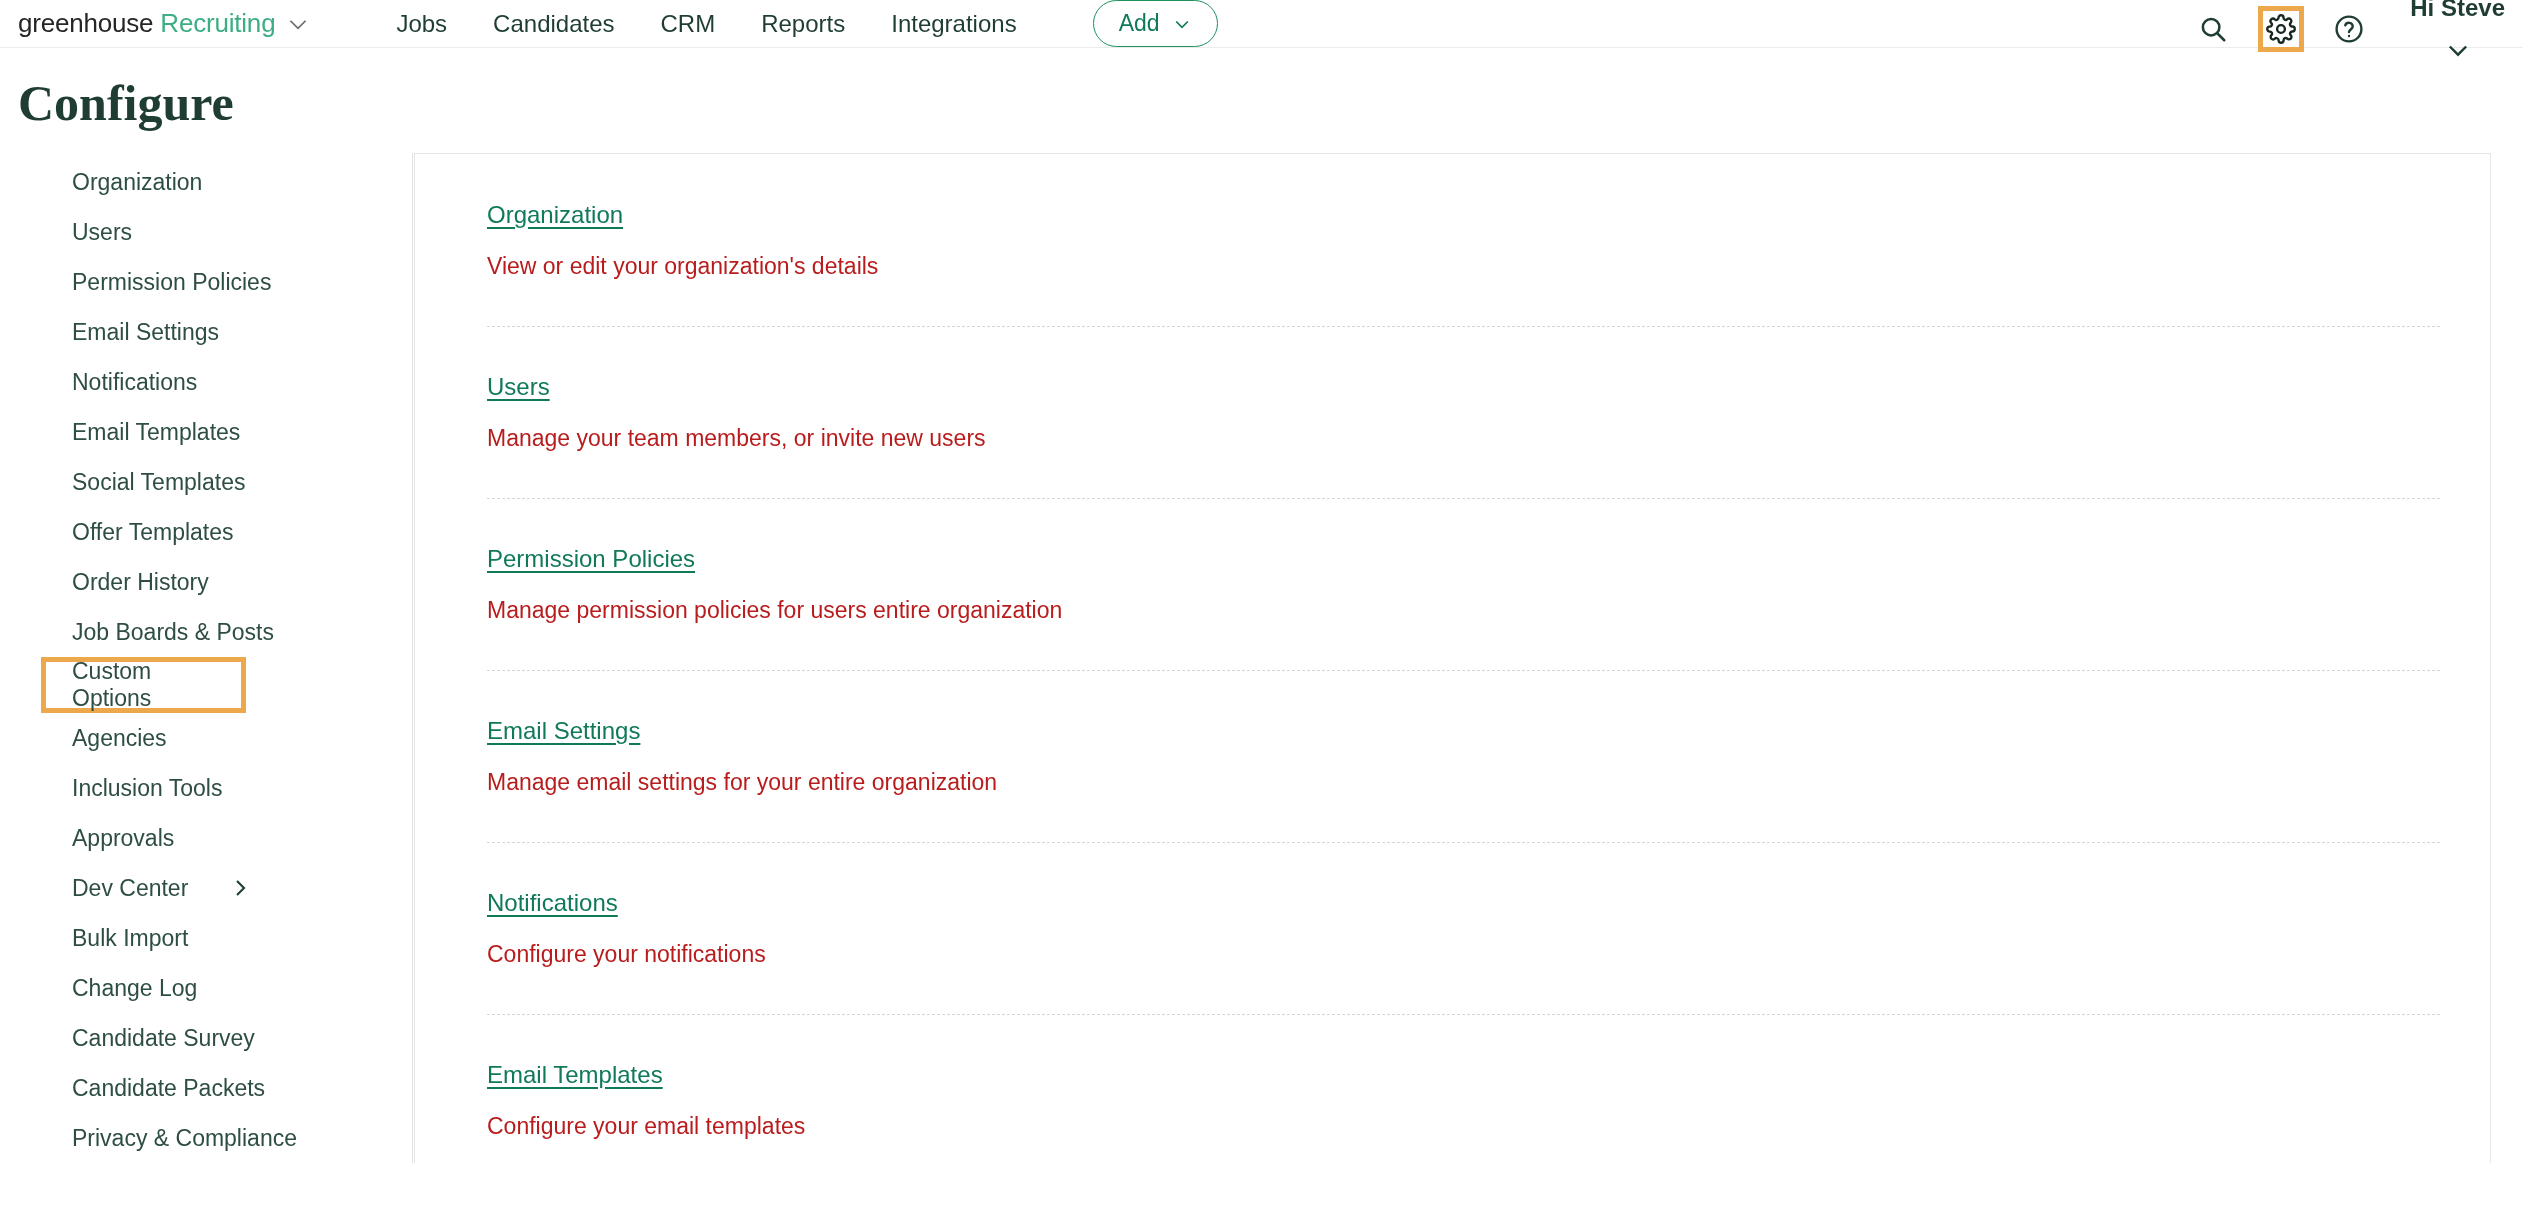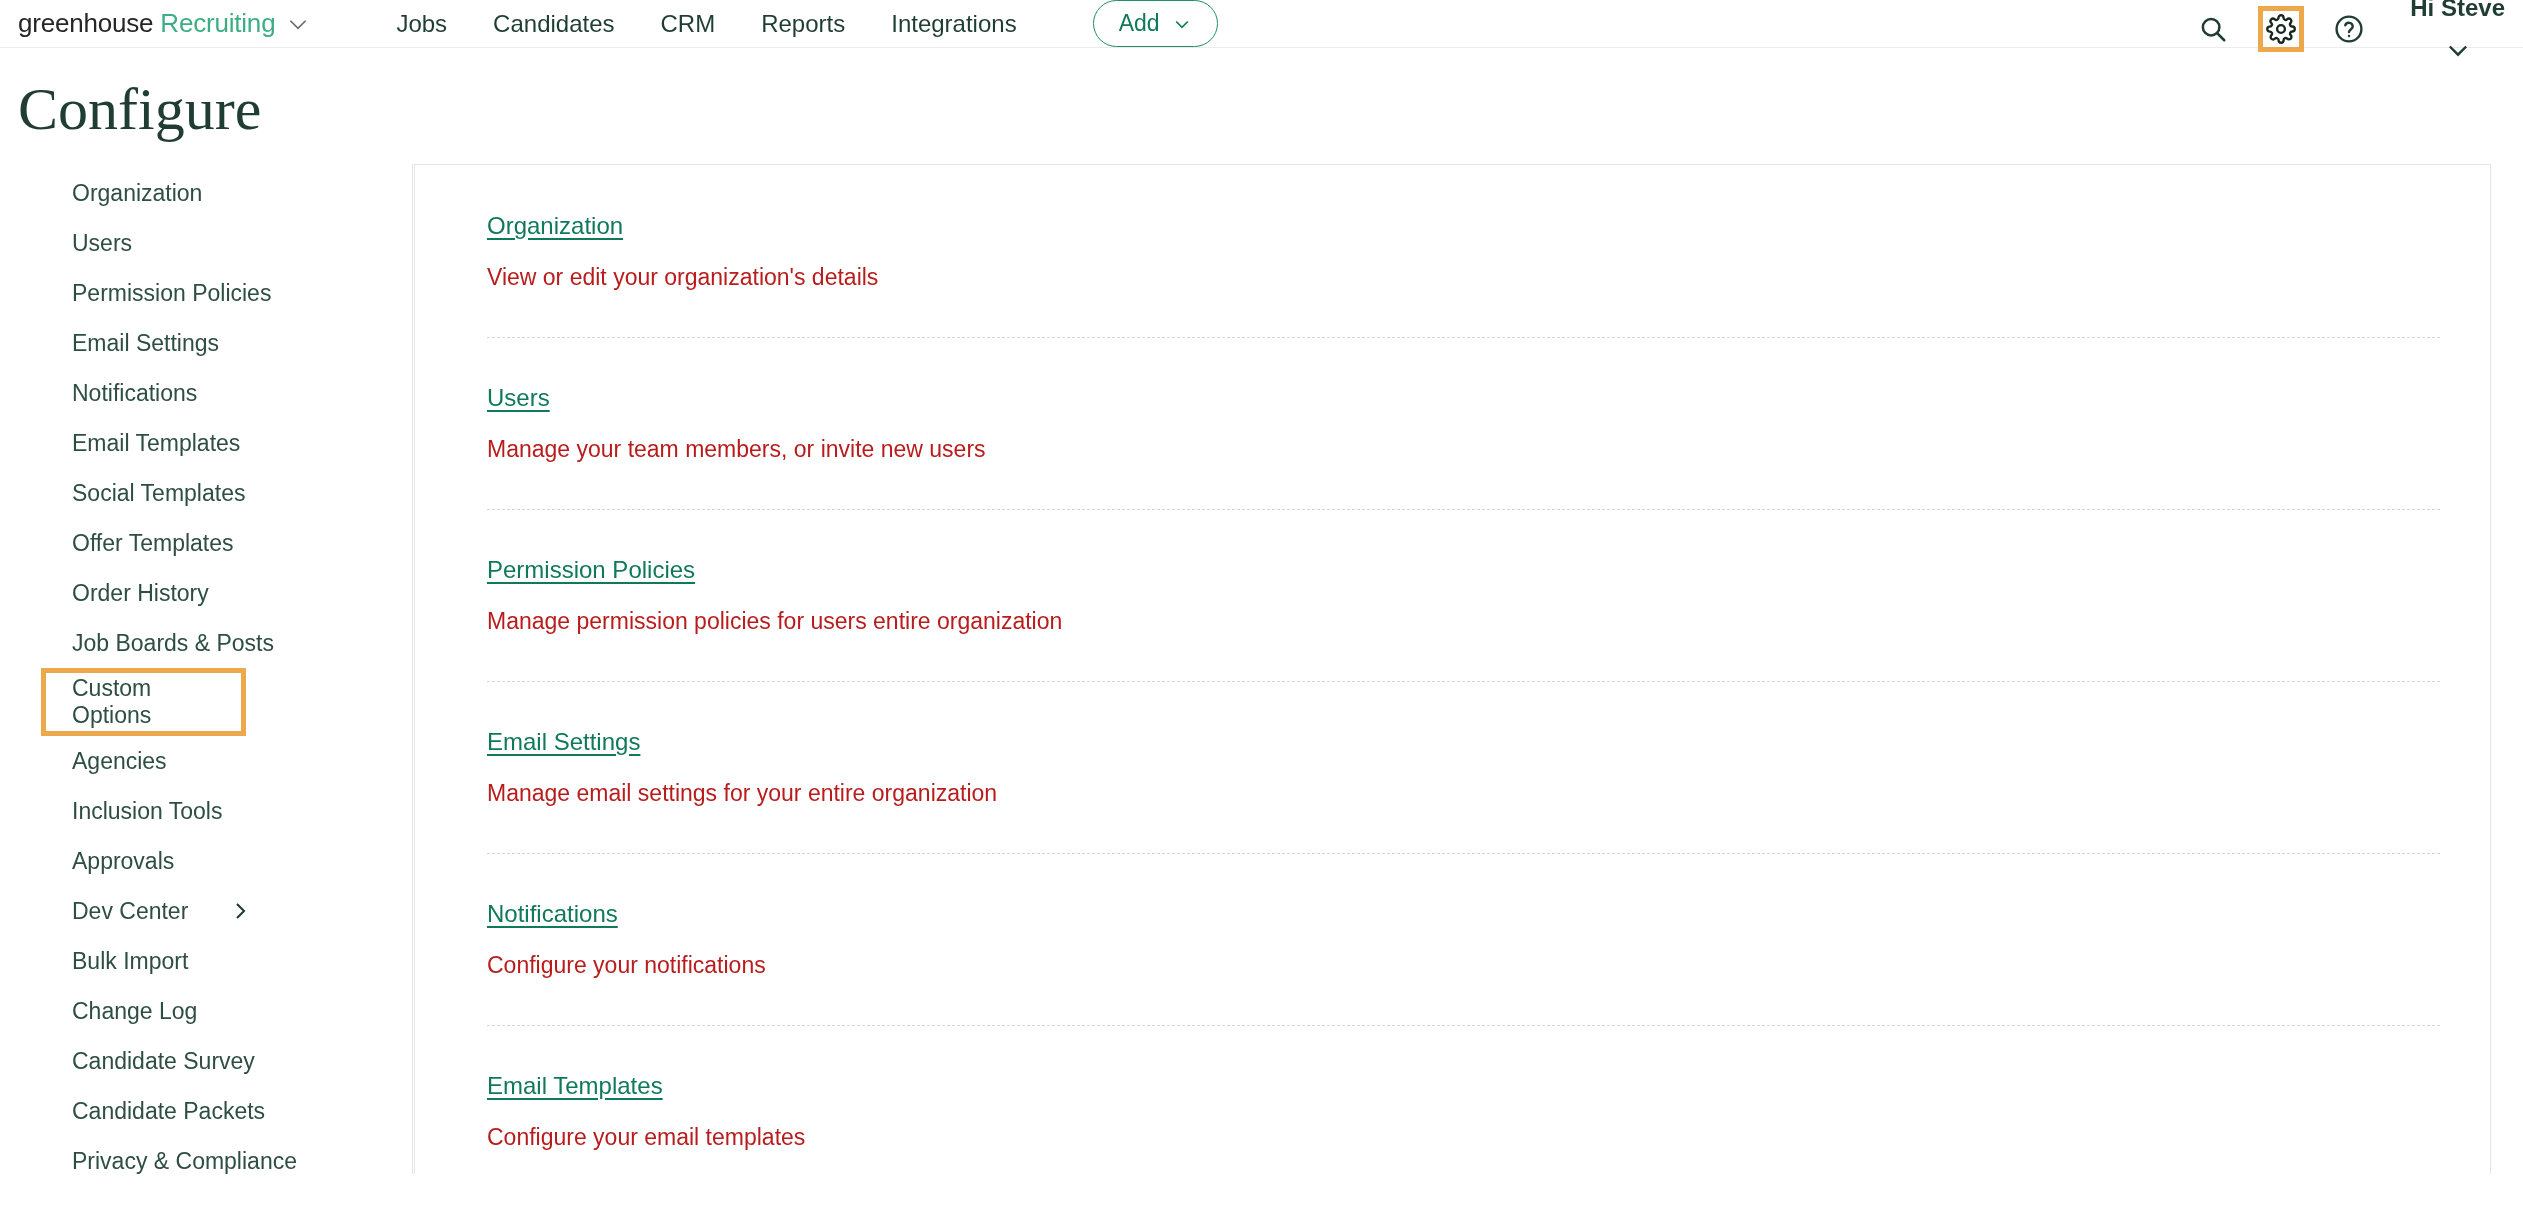--- a/index.html
+++ b/index.html
@@ -117,25 +117,25 @@
   .hi-user-label {
     font-size: 24px;
     font-weight: bold;
     color: #1f3d33;
     white-space: nowrap;
   }
 
   
   .page-title {
     font-family: "Liberation Serif", serif;
-    font-size: 60px;
+    font-size: 50px;
     color: #1f3d33;
     margin: 28px 0 0 18px;
     line-height: 1.1;
-    font-weight: normal;
+    font-weight: bold;
   }
 
   
   .layout {
     display: flex;
     position: relative;
     margin-top: 22px;
     height: 1010px;
     margin-left: 24px;
   }
@@ -157,21 +157,21 @@
     font-size: 23px;
     cursor: pointer;
     position: relative;
   }
   .side-item.highlighted {
     border: 5px solid #eda84c;
     background: #fff;
     margin-left: 17px;
     padding-left: 26px;
     width: 205px;
-    height: 68px;
+    height: 56px;
   }
   .side-item .chev-right {
     position: absolute;
     right: 160px;
     display: flex;
     align-items: center;
   }
 
   
   .main {

